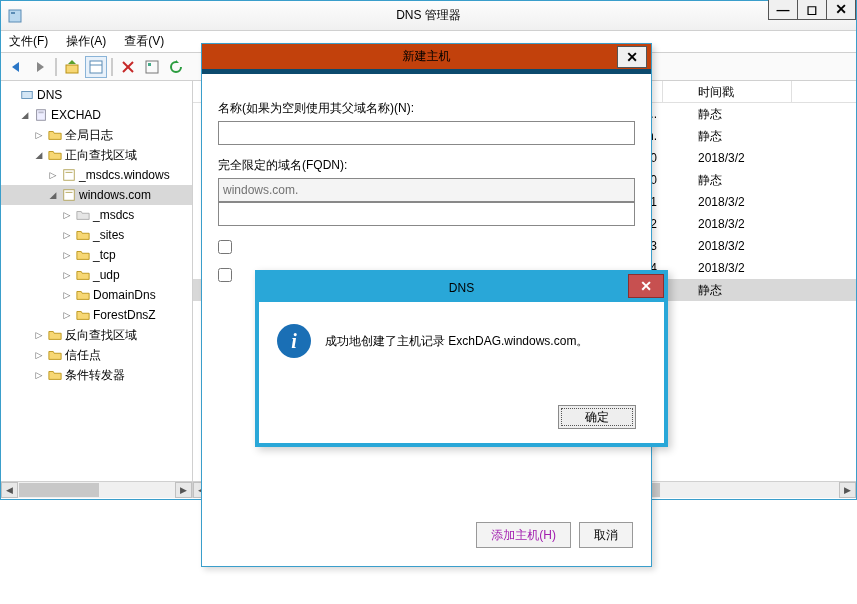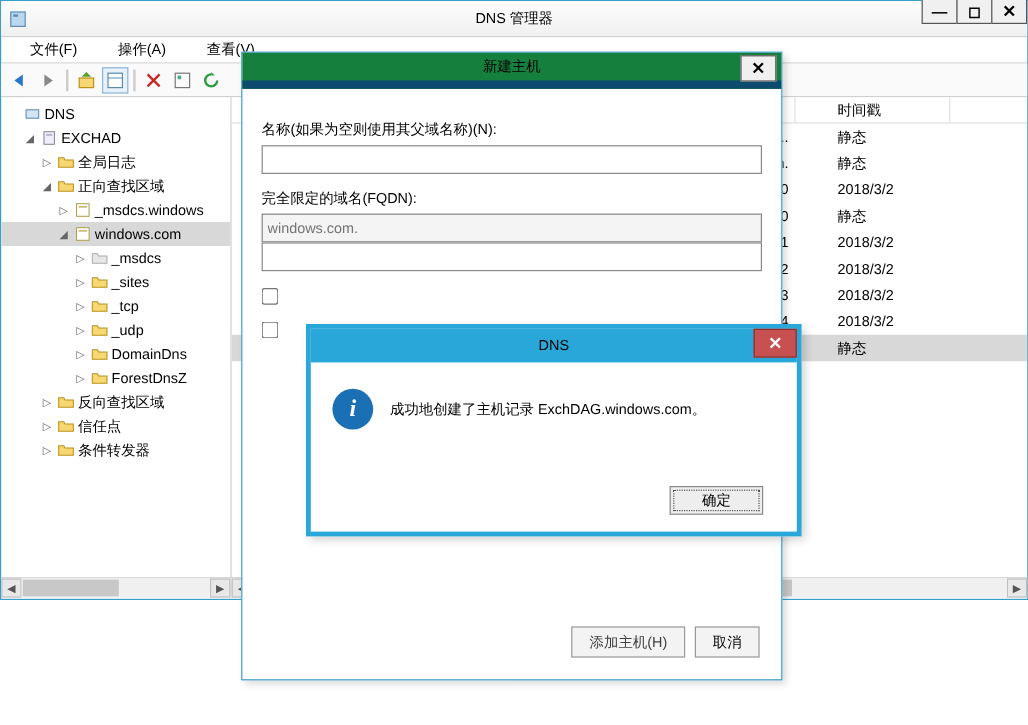--- a/index.html
+++ b/index.html
@@ -7,21 +7,21 @@
 
 
 .main-window { width: 857px; height: 500px; border: 1px solid #3a9ecb; background: #fff; position: relative; }
 .titlebar { height: 30px; background: linear-gradient(#fdfdfd, #f0f0f0); border-bottom: 1px solid #d0d0d0; display: flex; align-items: center; position: relative; }
 .titlebar .app-icon { width: 16px; height: 16px; margin: 0 6px; }
 .titlebar .title { position: absolute; left: 0; right: 0; text-align: center; pointer-events: none; }
 .titlebar .win-btns { position: absolute; right: 0; top: -3px; display: flex; }
 .titlebar .win-btns .btn { width: 30px; height: 22px; border: 1px solid #555; margin-left: -1px; display: flex; align-items: center; justify-content: center; background: #f0f0f0; font-weight: bold; font-size: 13px; cursor: default; }
 .titlebar .win-btns .btn:last-child { font-size: 14px; }
 
-.menubar { height: 22px; border-bottom: 1px solid #d0d0d0; padding: 0 16px; display: flex; align-items: center; gap: 18px; }
+.menubar { height: 22px; border-bottom: 1px solid #d0d0d0; padding: 0 0; display: flex; align-items: center; gap: 2px; }
 .menubar .menu-item { padding: 2px 8px; cursor: default; }
 
 .toolbar { height: 28px; border-bottom: 1px solid #d0d0d0; padding: 2px 4px; display: flex; align-items: center; gap: 2px; background: #fafafa; }
 .toolbar .tbtn { width: 22px; height: 22px; display: flex; align-items: center; justify-content: center; border: 1px solid transparent; }
 .toolbar .tbtn.sep { width: 1px; background: #ccc; margin: 0 2px; height: 18px; }
 
 .content { display: flex; height: calc(100% - 30px - 22px - 28px - 18px); }
 .tree-pane { width: 192px; border-right: 1px solid #d0d0d0; overflow: hidden; padding: 4px 0; position: relative; }
 .tree { white-space: nowrap; }
 .tree .node { display: flex; align-items: center; height: 20px; padding-left: 4px; cursor: default; }
@@ -44,30 +44,30 @@
 .list-body .row .cell { padding: 0 6px; overflow: hidden; text-overflow: ellipsis; white-space: nowrap; }
 .list-body .row.sel { background: #d8d8d8; }
 
 .hsbar { height: 17px; border-top: 1px solid #d0d0d0; display: flex; }
 .hsbar .track { flex: 1; background: #f0f0f0; position: relative; }
 .hsbar .btn { width: 17px; background: #e8e8e8; border: 1px solid #c0c0c0; display: flex; align-items: center; justify-content: center; font-size: 9px; color: #555; }
 .hsbar .thumb { position: absolute; top: 1px; bottom: 1px; background: #c8c8c8; }
 
 
 .dlg-newhost { position: absolute; left: 201px; top: 43px; width: 451px; height: 524px; background: #fff; border: 1px solid #3a9ecb; box-shadow: 3px 3px 6px rgba(0,0,0,0.15); z-index: 10; }
-.dlg-newhost .dlg-titlebar { height: 30px; background: #15803d; border-bottom: 7px solid #0c4a6e; display: flex; align-items: center; justify-content: center; position: relative; }
+.dlg-newhost .dlg-titlebar { height: 30px; background: #c2410c; border-bottom: 5px solid #0c4a6e; display: flex; align-items: center; justify-content: center; position: relative; }
 .dlg-newhost .dlg-titlebar .close { position: absolute; right: 4px; top: 2px; width: 30px; height: 22px; border: 1px solid #555; display: flex; align-items: center; justify-content: center; font-weight: bold; font-size: 14px; background: #f0f0f0; }
 .dlg-newhost .body { padding: 14px 16px; }
 .dlg-newhost label { display: block; margin-top: 12px; margin-bottom: 4px; }
 .dlg-newhost input[type=text] { width: 100%; height: 24px; border: 1px solid #888; padding: 2px 4px; }
 .dlg-newhost .chk { display: flex; align-items: center; gap: 6px; margin-top: 14px; }
 .dlg-newhost .chk input { width: 14px; height: 14px; }
 .dlg-newhost .buttons { position: absolute; bottom: 18px; right: 18px; display: flex; gap: 8px; }
 .dlg-newhost .buttons button { height: 26px; padding: 0 14px; border: 1px solid #999; background: #f3f3f3; }
-.dlg-newhost .buttons button:disabled { color: #404040; }
+.dlg-newhost .buttons button:disabled { color: #a21caf; }
 
 
 .msgbox { position: absolute; left: 255px; top: 270px; width: 413px; height: 177px; border: 4px solid #29a7d8; background: #fff; z-index: 20; box-shadow: 3px 3px 8px rgba(0,0,0,0.2); }
 .msgbox .tbar { height: 28px; background: #29a7d8; color: #000; display: flex; align-items: center; justify-content: center; position: relative; }
 .msgbox .tbar .close { position: absolute; right: 0; top: 0; width: 36px; height: 24px; background: #c75050; color: #fff; display: flex; align-items: center; justify-content: center; font-weight: bold; font-size: 14px; border: 1px solid #8b2f2f; }
 .msgbox .mbody { padding: 22px 18px; display: flex; align-items: center; gap: 14px; }
 .msgbox .info-icon { width: 34px; height: 34px; border-radius: 50%; background: #1a6fb5; color: #fff; display: flex; align-items: center; justify-content: center; font-family: Georgia, serif; font-style: italic; font-weight: bold; font-size: 20px; flex-shrink: 0; }
 .msgbox .btns { position: absolute; bottom: 14px; right: 28px; }
 .msgbox .btns button { height: 24px; width: 78px; border: 1px solid #8a8a8a; background: #eee; outline: 1px dotted #555; outline-offset: -4px; }
 

